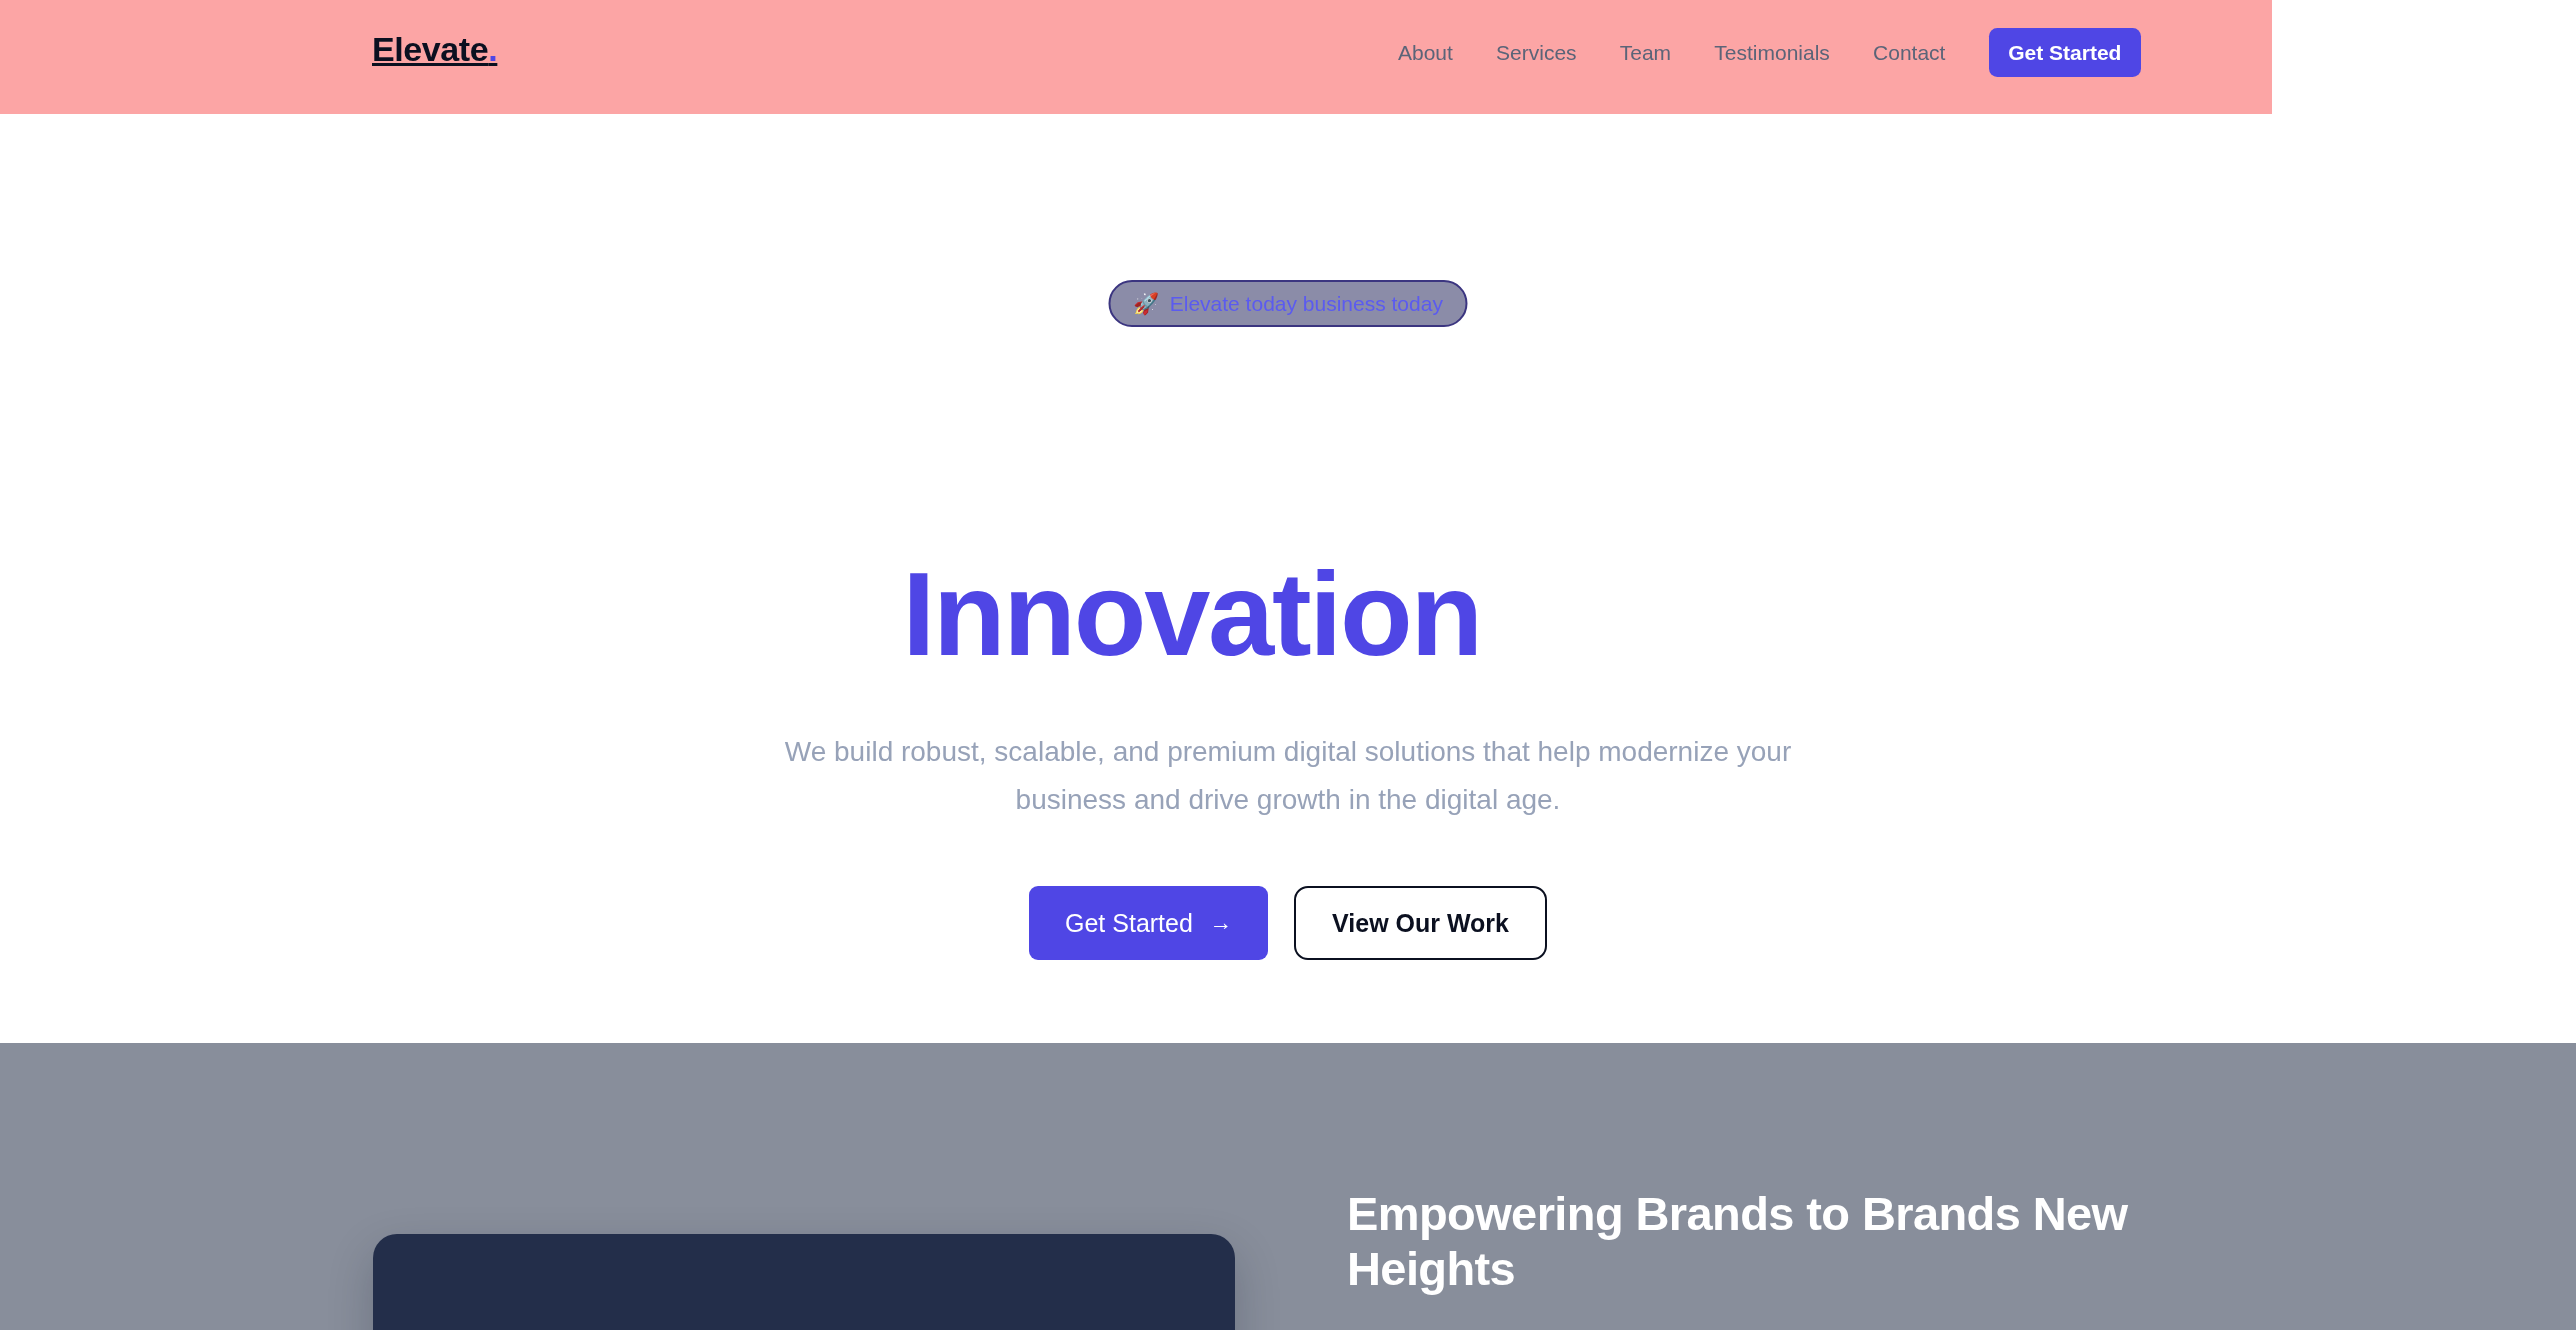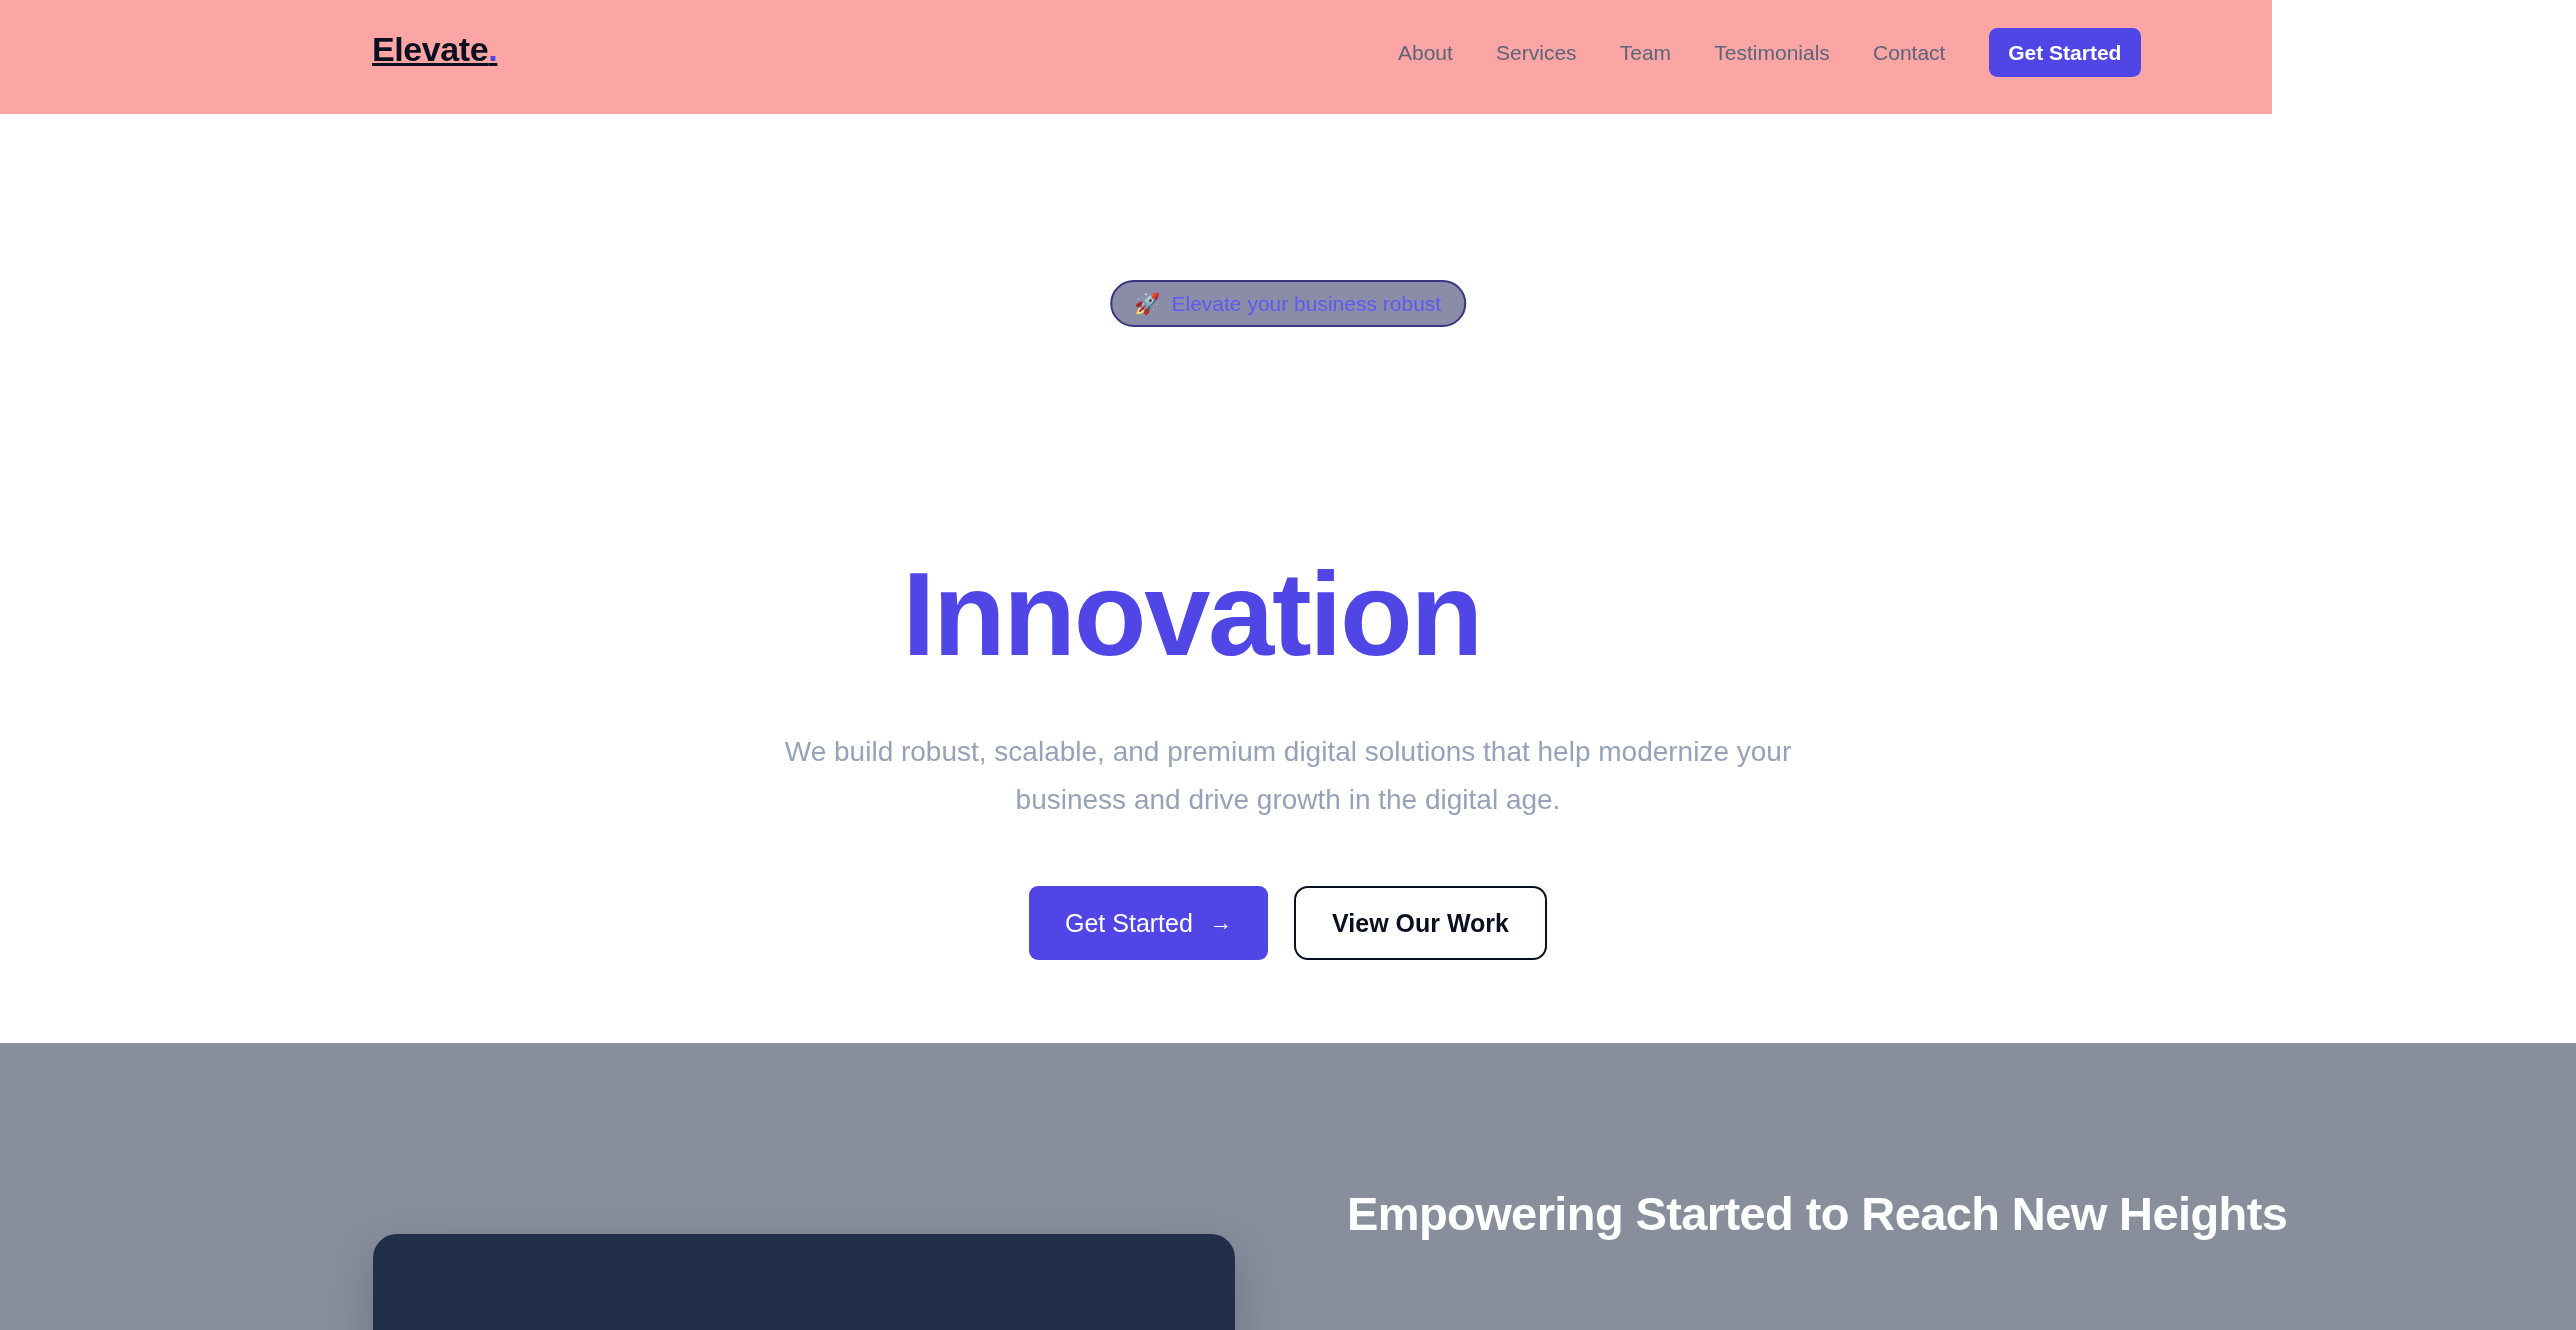--- a/index.html
+++ b/index.html
@@ -258,21 +258,21 @@
       <button class="nav-cta">Get Started</button>
     </nav>
 
   </header>
 
   <section class="hero">
     <div class="hero-inner">
 
       <div class="hero-badge">
         <span class="hero-badge-emoji">🚀</span>
-        <span class="hero-badge-text">Elevate your business robust</span>
+        <span class="hero-badge-text">Elevate today business today</span>
       </div>
 
       <h1 class="hero-title">Innovation</h1>
 
       <p class="hero-sub">We build robust, scalable, and premium digital solutions that help modernize your business and drive growth in the digital age.</p>
 
       <div class="hero-actions">
         <button class="btn-primary">
           <span>Get Started</span>
           <span class="btn-arrow">→</span>
@@ -281,19 +281,19 @@
       </div>
 
     </div>
   </section>
 
   <section class="section-gray">
 
     <div class="gray-card"></div>
 
     <div class="gray-copy">
-      <h2 class="gray-heading">Empowering Started to Reach New Heights</h2>
+      <h2 class="gray-heading">Empowering Brands to Brands New Heights</h2>
     </div>
 
   </section>
 
 </div>
 
 
 </body></html>

